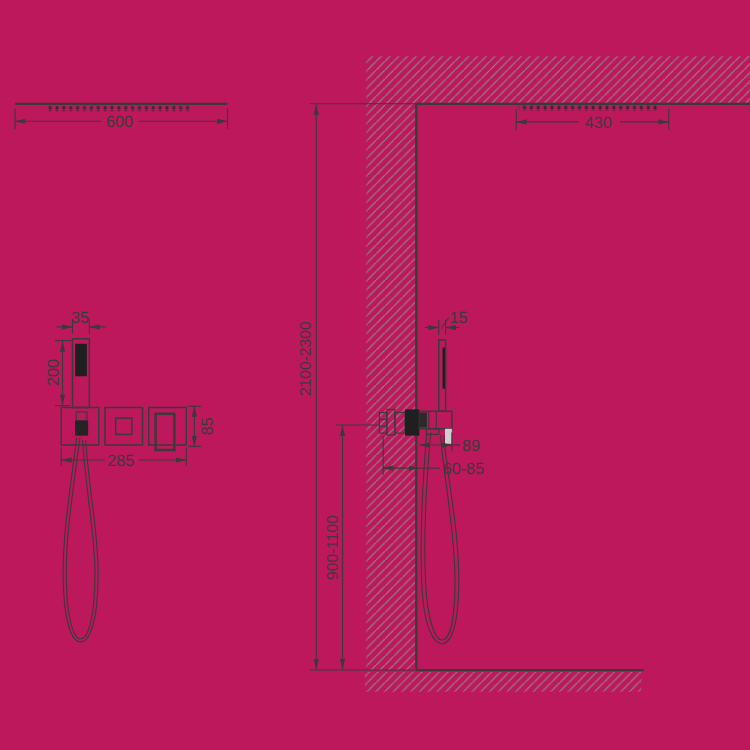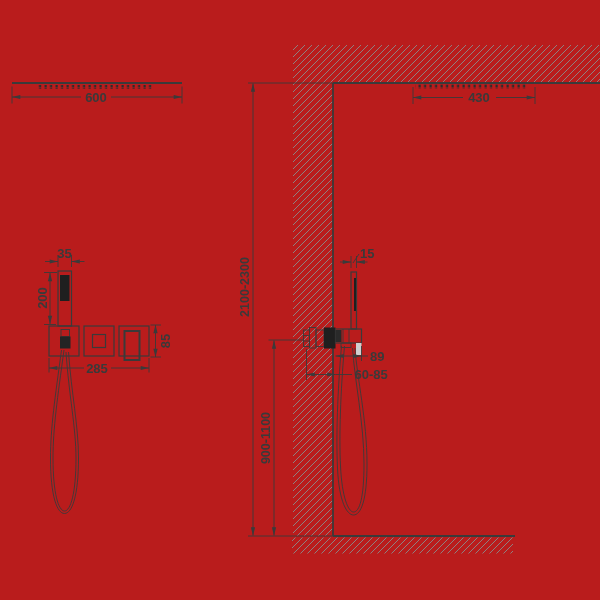--- a/index.html
+++ b/index.html
@@ -1,16 +1,16 @@
 <!DOCTYPE html>
 <html><head>
 <meta charset="utf-8">
 <style>
   html,body{margin:0;padding:0;background:#ffffff;}
-  .canvas{position:relative;width:600px;height:600px;background:#b91c1c;overflow:hidden;font-weight:bold;}
+  .canvas{position:relative;width:600px;height:600px;background:#be185d;overflow:hidden;}
   svg{display:block;}
   .dim-text{font-family:"Liberation Sans","DejaVu Sans",sans-serif;font-size:13px;fill:#3a3a3a;}
   .dim-text-sm{font-family:"Liberation Sans","DejaVu Sans",sans-serif;font-size:12.5px;fill:#3a3a3a;}
   .ln{stroke:#3a3a3a;fill:none;}
   .thick{stroke-width:1.8;}
   .med{stroke-width:1.2;}
   .thin{stroke-width:0.9;}
 </style>
 </head>
 <body>

